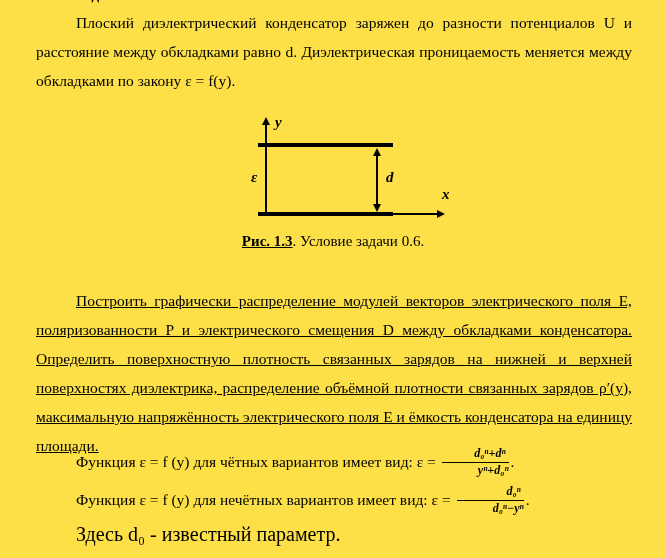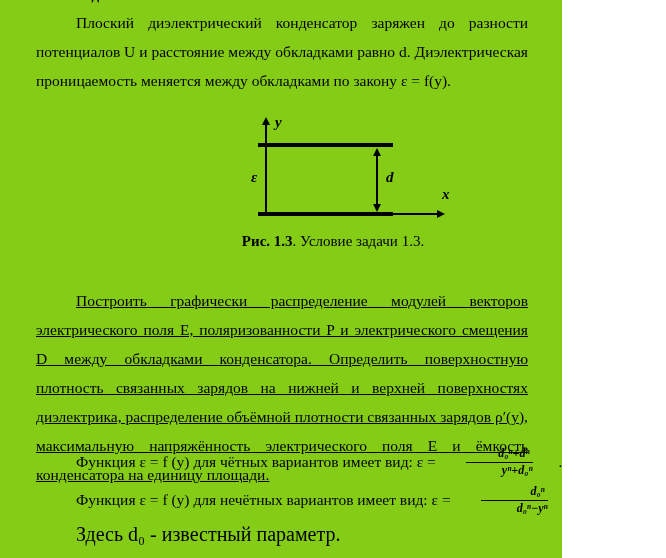--- a/index.html
+++ b/index.html
@@ -1,18 +1,18 @@
 <!DOCTYPE html>
 <html><head>
 <meta charset="utf-8">
 <style>
   html,body { margin:0; padding:0; background:#ffffff; }
   .page {
-    position:relative; width:562px; height:558px; overflow:hidden;
-    background:#84cc16; color:#000;
+    position:relative; width:666px; height:558px; overflow:hidden;
+    background:#fde047; color:#000;
     font-family:"Liberation Serif", "DejaVu Serif", serif;
   }
   .top-frag {
     position:absolute; top:-13px; left:76px;
     font-size:15px; font-weight:bold;
   }
   .para {
     position:absolute; left:36px; right:34px;
     font-size:15.5px; line-height:29px;
     text-align:justify; text-indent:40px;
@@ -38,27 +38,27 @@
   }
   .arrow-right {
     width:0; height:0;
     border-top:4px solid transparent; border-bottom:4px solid transparent;
     border-left:8px solid #000;
   }
   .caption {
     position:absolute; top:233px; left:0; width:666px;
     text-align:center; font-size:15px;
   }
-  .caption b { font-weight:bold; }
+  .caption b { font-weight:bold;text-decoration:underline; }
 
   
   .formula-line {
     position:absolute; left:76px; right:34px;
     font-size:15.5px; line-height:26px;
-    display:flex; align-items:center; white-space:nowrap;gap:24px;
+    display:flex; align-items:center; white-space:nowrap;
   }
   .formula-even { top:447px; }
   .formula-odd  { top:485px; }
   .last-line {
     position:absolute; left:76px; top:521px;
     font-size:20px; line-height:26px;
   }
   .frac {
     display:inline-block; vertical-align:middle; text-align:right;
     font-style:italic; font-size:12px; line-height:1.15; margin-left:6px;font-weight:bold;
@@ -92,21 +92,21 @@
 
     <div class="fig-abs axis-label" style="left:251px; top:54px;">ε</div>
 
     <div class="fig-abs arrow-up" style="left:373px; top:33px;"></div>
     <div class="fig-abs axis-line" style="left:376px; top:39px; width:2px; height:52px;"></div>
     <div class="fig-abs arrow-down" style="left:373px; top:89px;"></div>
     <div class="fig-abs axis-label" style="left:386px; top:54px;">d</div>
   </div>
 
   <div class="caption">
-    <b>Рис. 1.3</b><span>. Условие задачи 1.3.</span>
+    <b>Рис. 1.3</b><span>. Условие задачи 0.6.</span>
   </div>
 
   <div class="para para2">Построить графически распределение модулей векторов электрического поля E, поляризованности P и электрического смещения D между обкладками конденсатора. Определить поверхностную плотность связанных зарядов на нижней и верхней поверхностях диэлектрика, распределение объёмной плотности связанных зарядов ρ′(y), максимальную напряжённость электрического поля E и ёмкость конденсатора на единицу площади.</div>
 
   <div class="formula-line formula-even">
     <span>Функция ε = f (y) для чётных вариантов имеет вид: ε =</span>
     <span class="frac">
       <span class="num">d₀ⁿ+dⁿ</span>
       <span class="den">yⁿ+d₀ⁿ</span>
     </span>

